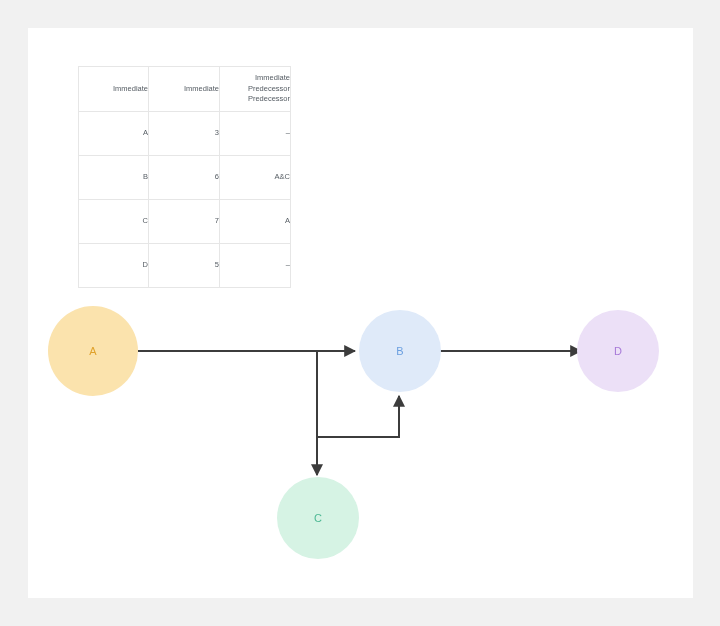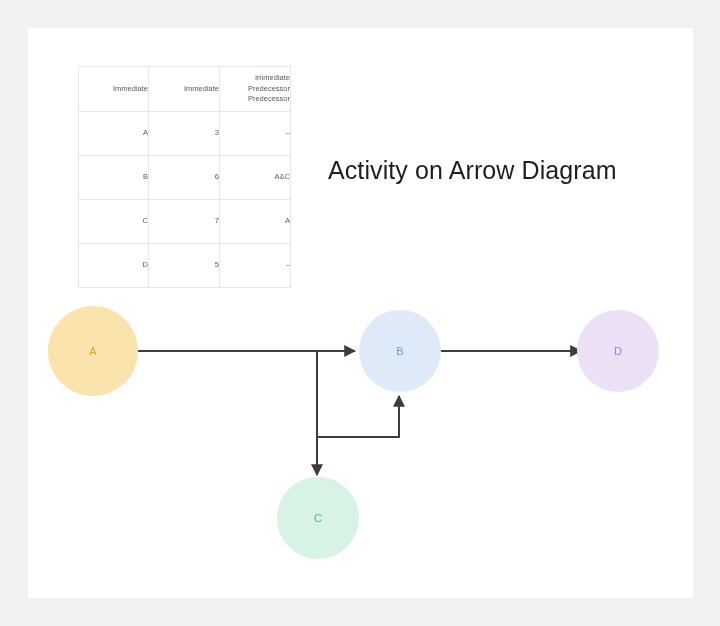--- a/index.html
+++ b/index.html
@@ -149,21 +149,20 @@
           <td>A</td>
         </tr>
         <tr>
           <td>D</td>
           <td>5</td>
           <td>–</td>
         </tr>
       </tbody>
     </table>
 
-    <div id="diagram-title">Activity on Arrow Diagram</div>
 
     <div id="diagram">
 
       <svg id="edges" viewBox="0 0 665 570">
         <defs>
           <marker id="ah" viewBox="0 0 10 10" refX="9" refY="5" markerWidth="6" markerHeight="6" orient="auto-start-reverse">
             <path d="M 0 0 L 10 5 L 0 10 z" fill="#3c3c3c"></path>
           </marker>
         </defs>
 

